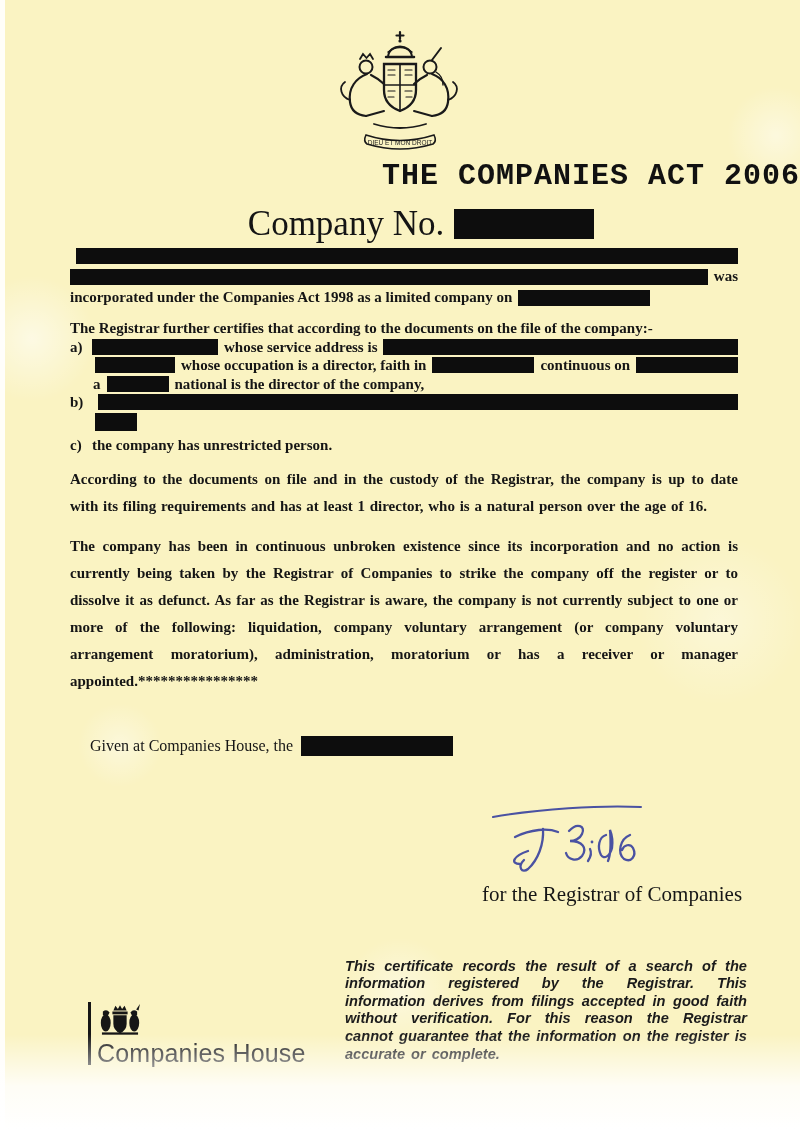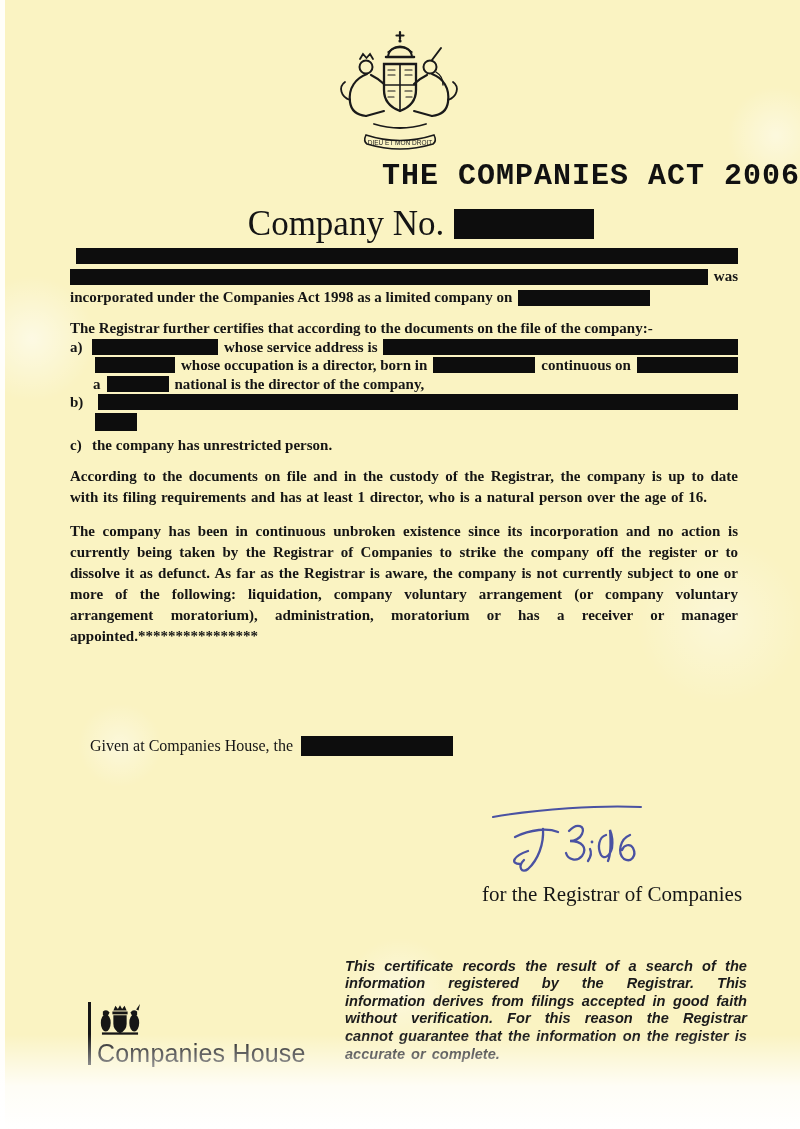--- a/index.html
+++ b/index.html
@@ -42,21 +42,21 @@
     font-weight:bold;font-size:15px;color:#151515;
   }
   .bline{display:flex;align-items:center;height:21px;white-space:nowrap;}
   .bline .redact{height:16px;}
   .lline{display:flex;align-items:flex-start;height:18.6px;white-space:nowrap;}
   .lline .redact{height:16px;}
   .sp{flex:0 0 6px;}
   .item-label{flex:0 0 22px;}
   .indent25{margin-left:25px;}
   .indent23{margin-left:23px;}
-  .para{ text-align:justify; line-height:21px; margin:0; word-spacing:1px;}
+  .para{ text-align:justify; line-height:27px; margin:0; word-spacing:1px;}
   .gap12{height:12px;} .gap11{height:11px;} .gap13{height:13px;} .gap6{height:5px;}
   .given-line{
     position:absolute;top:736px;left:90px;
     display:flex;align-items:center;gap:8px;
     font-size:16px;
   }
   .given-line .redact{width:152px;height:20px;}
   .signature{position:absolute;top:800px;left:487px;}
   .for-registrar{position:absolute;top:882px;left:482px;font-size:21px;}
   .disclaimer{
@@ -150,21 +150,21 @@
       <span class="redact" style="width:126px;"></span>
       <span class="sp"></span>
       <span>whose service address is</span>
       <span class="sp"></span>
       <span class="redact grow"></span>
     </div>
 
     <div class="lline">
       <span class="redact indent25" style="width:80px;"></span>
       <span class="sp"></span>
-      <span>whose occupation is a director, born in</span>
+      <span>whose occupation is a director, faith in</span>
       <span class="sp"></span>
       <span class="redact" style="width:102px;"></span>
       <span class="sp"></span>
       <span>continuous on</span>
       <span class="sp"></span>
       <span class="redact grow"></span>
     </div>
 
     <div class="lline">
       <span class="indent23">a</span>

